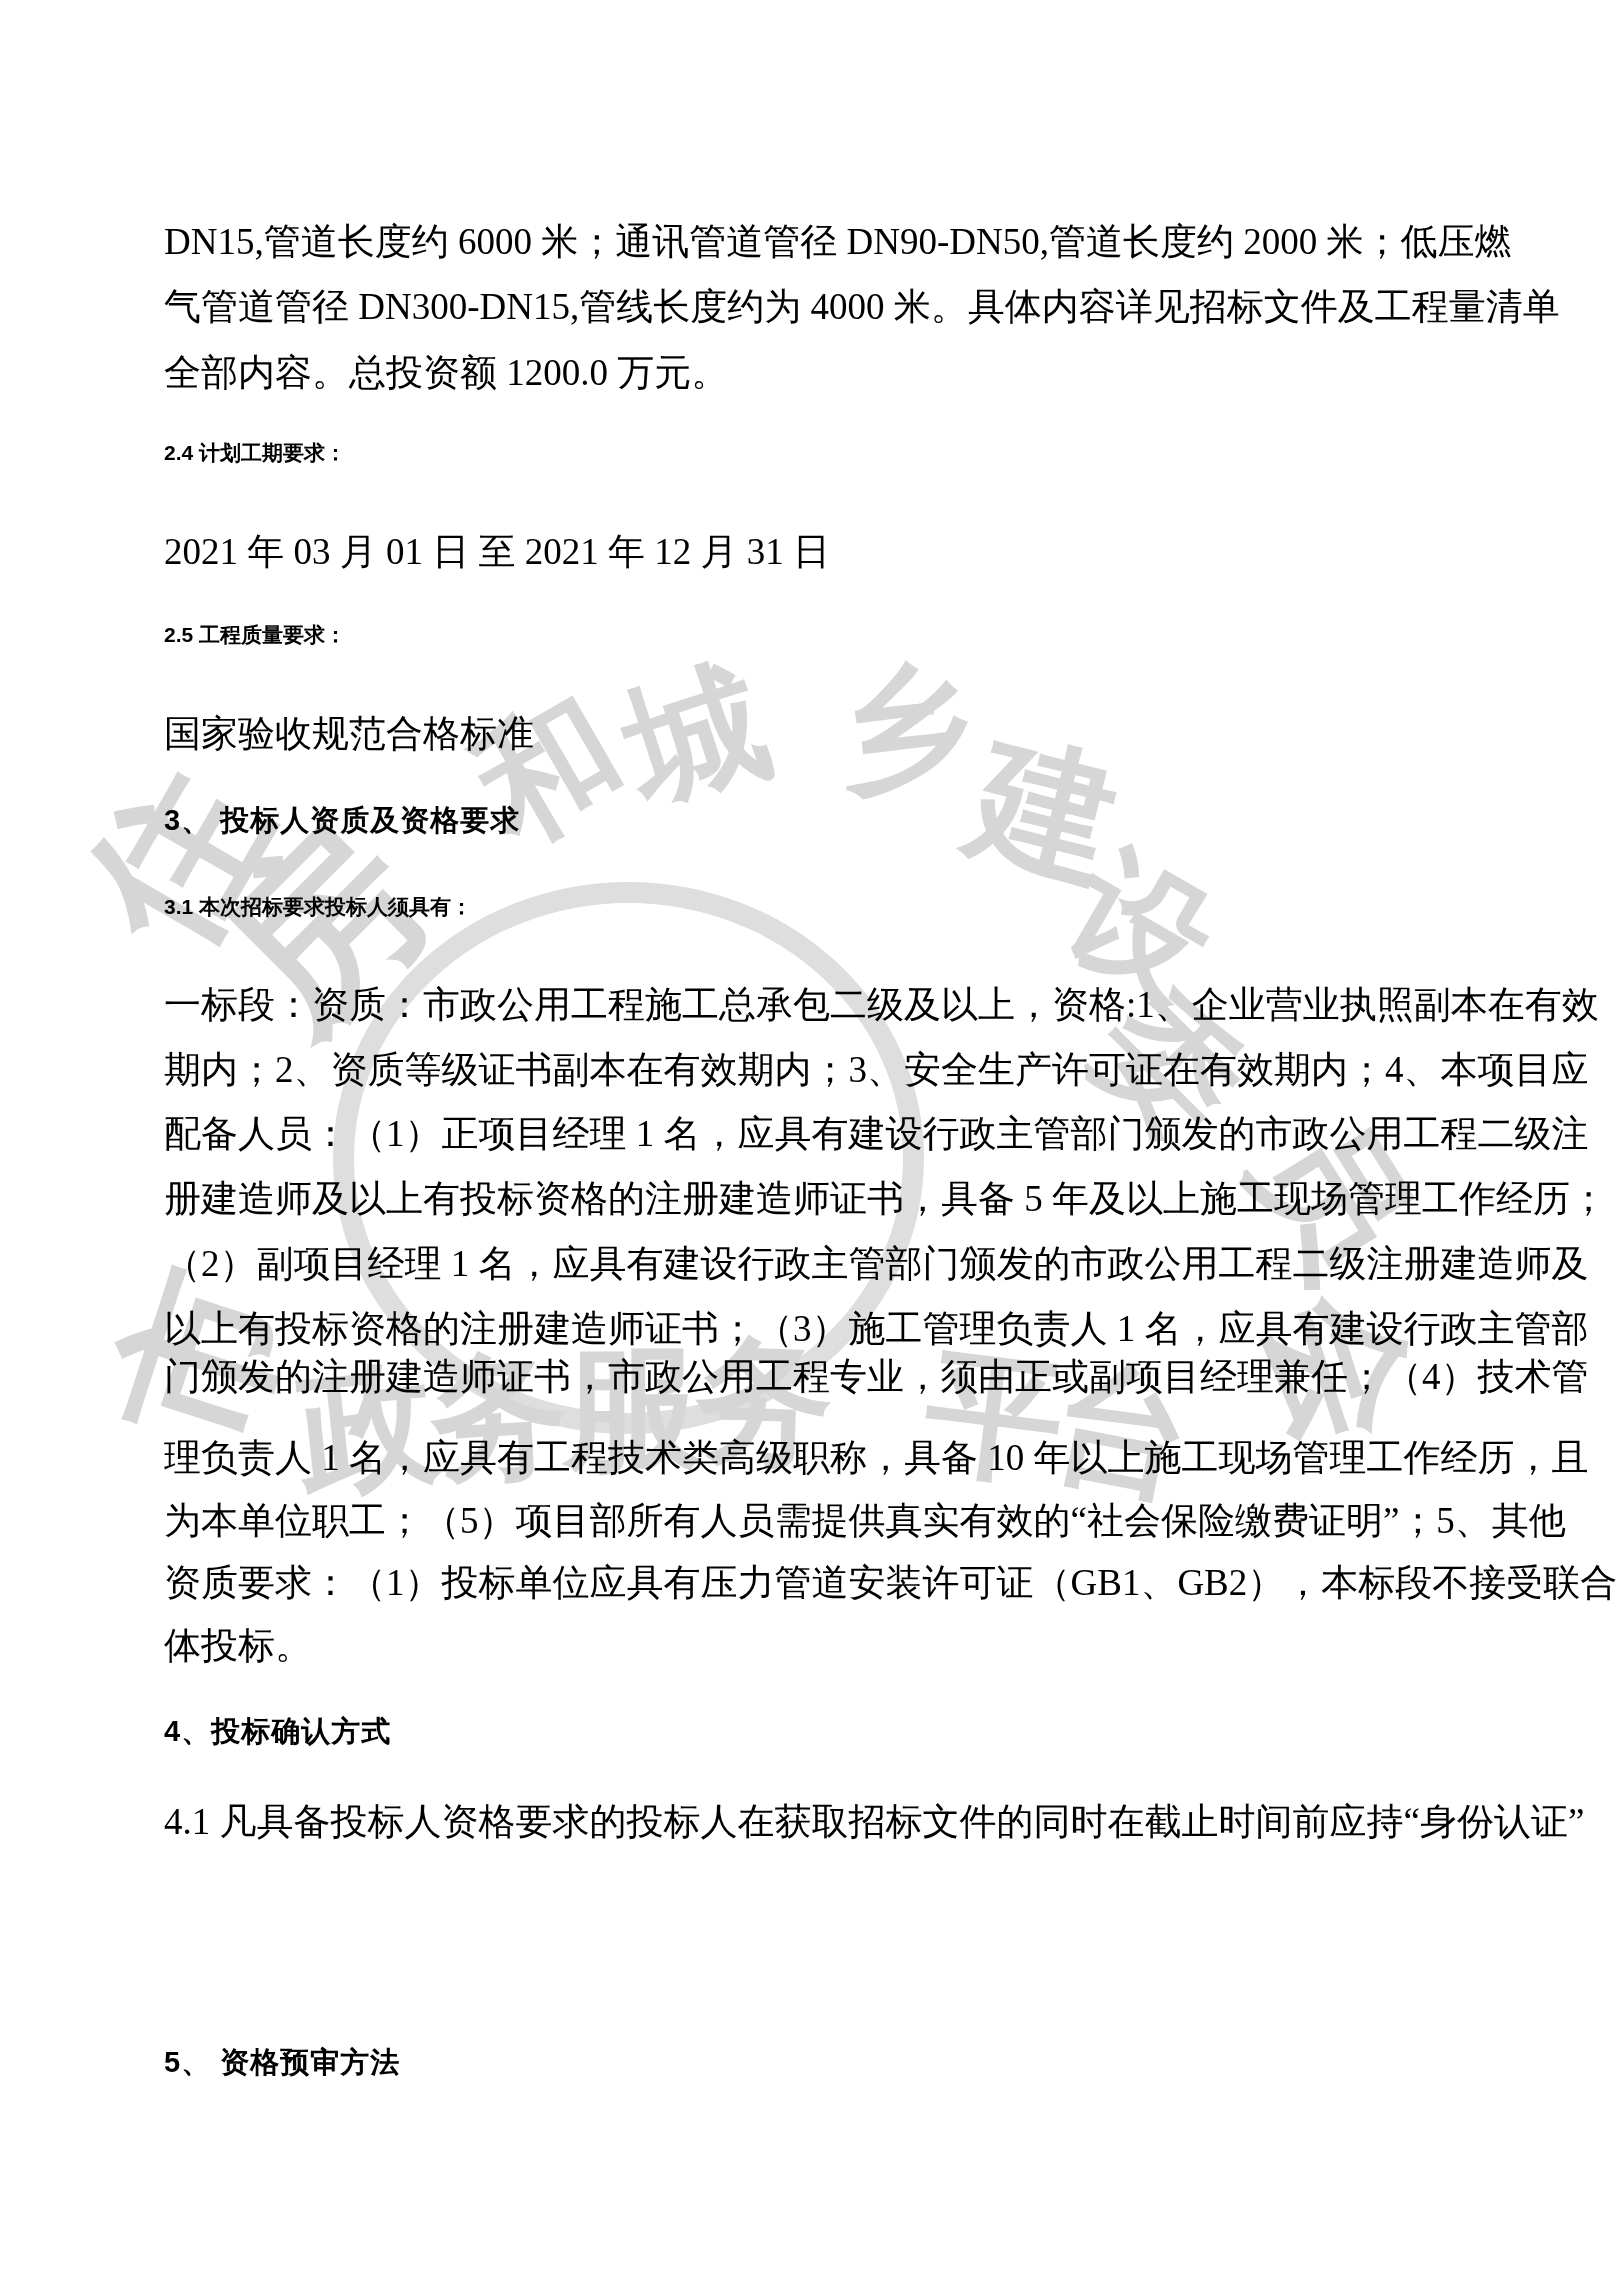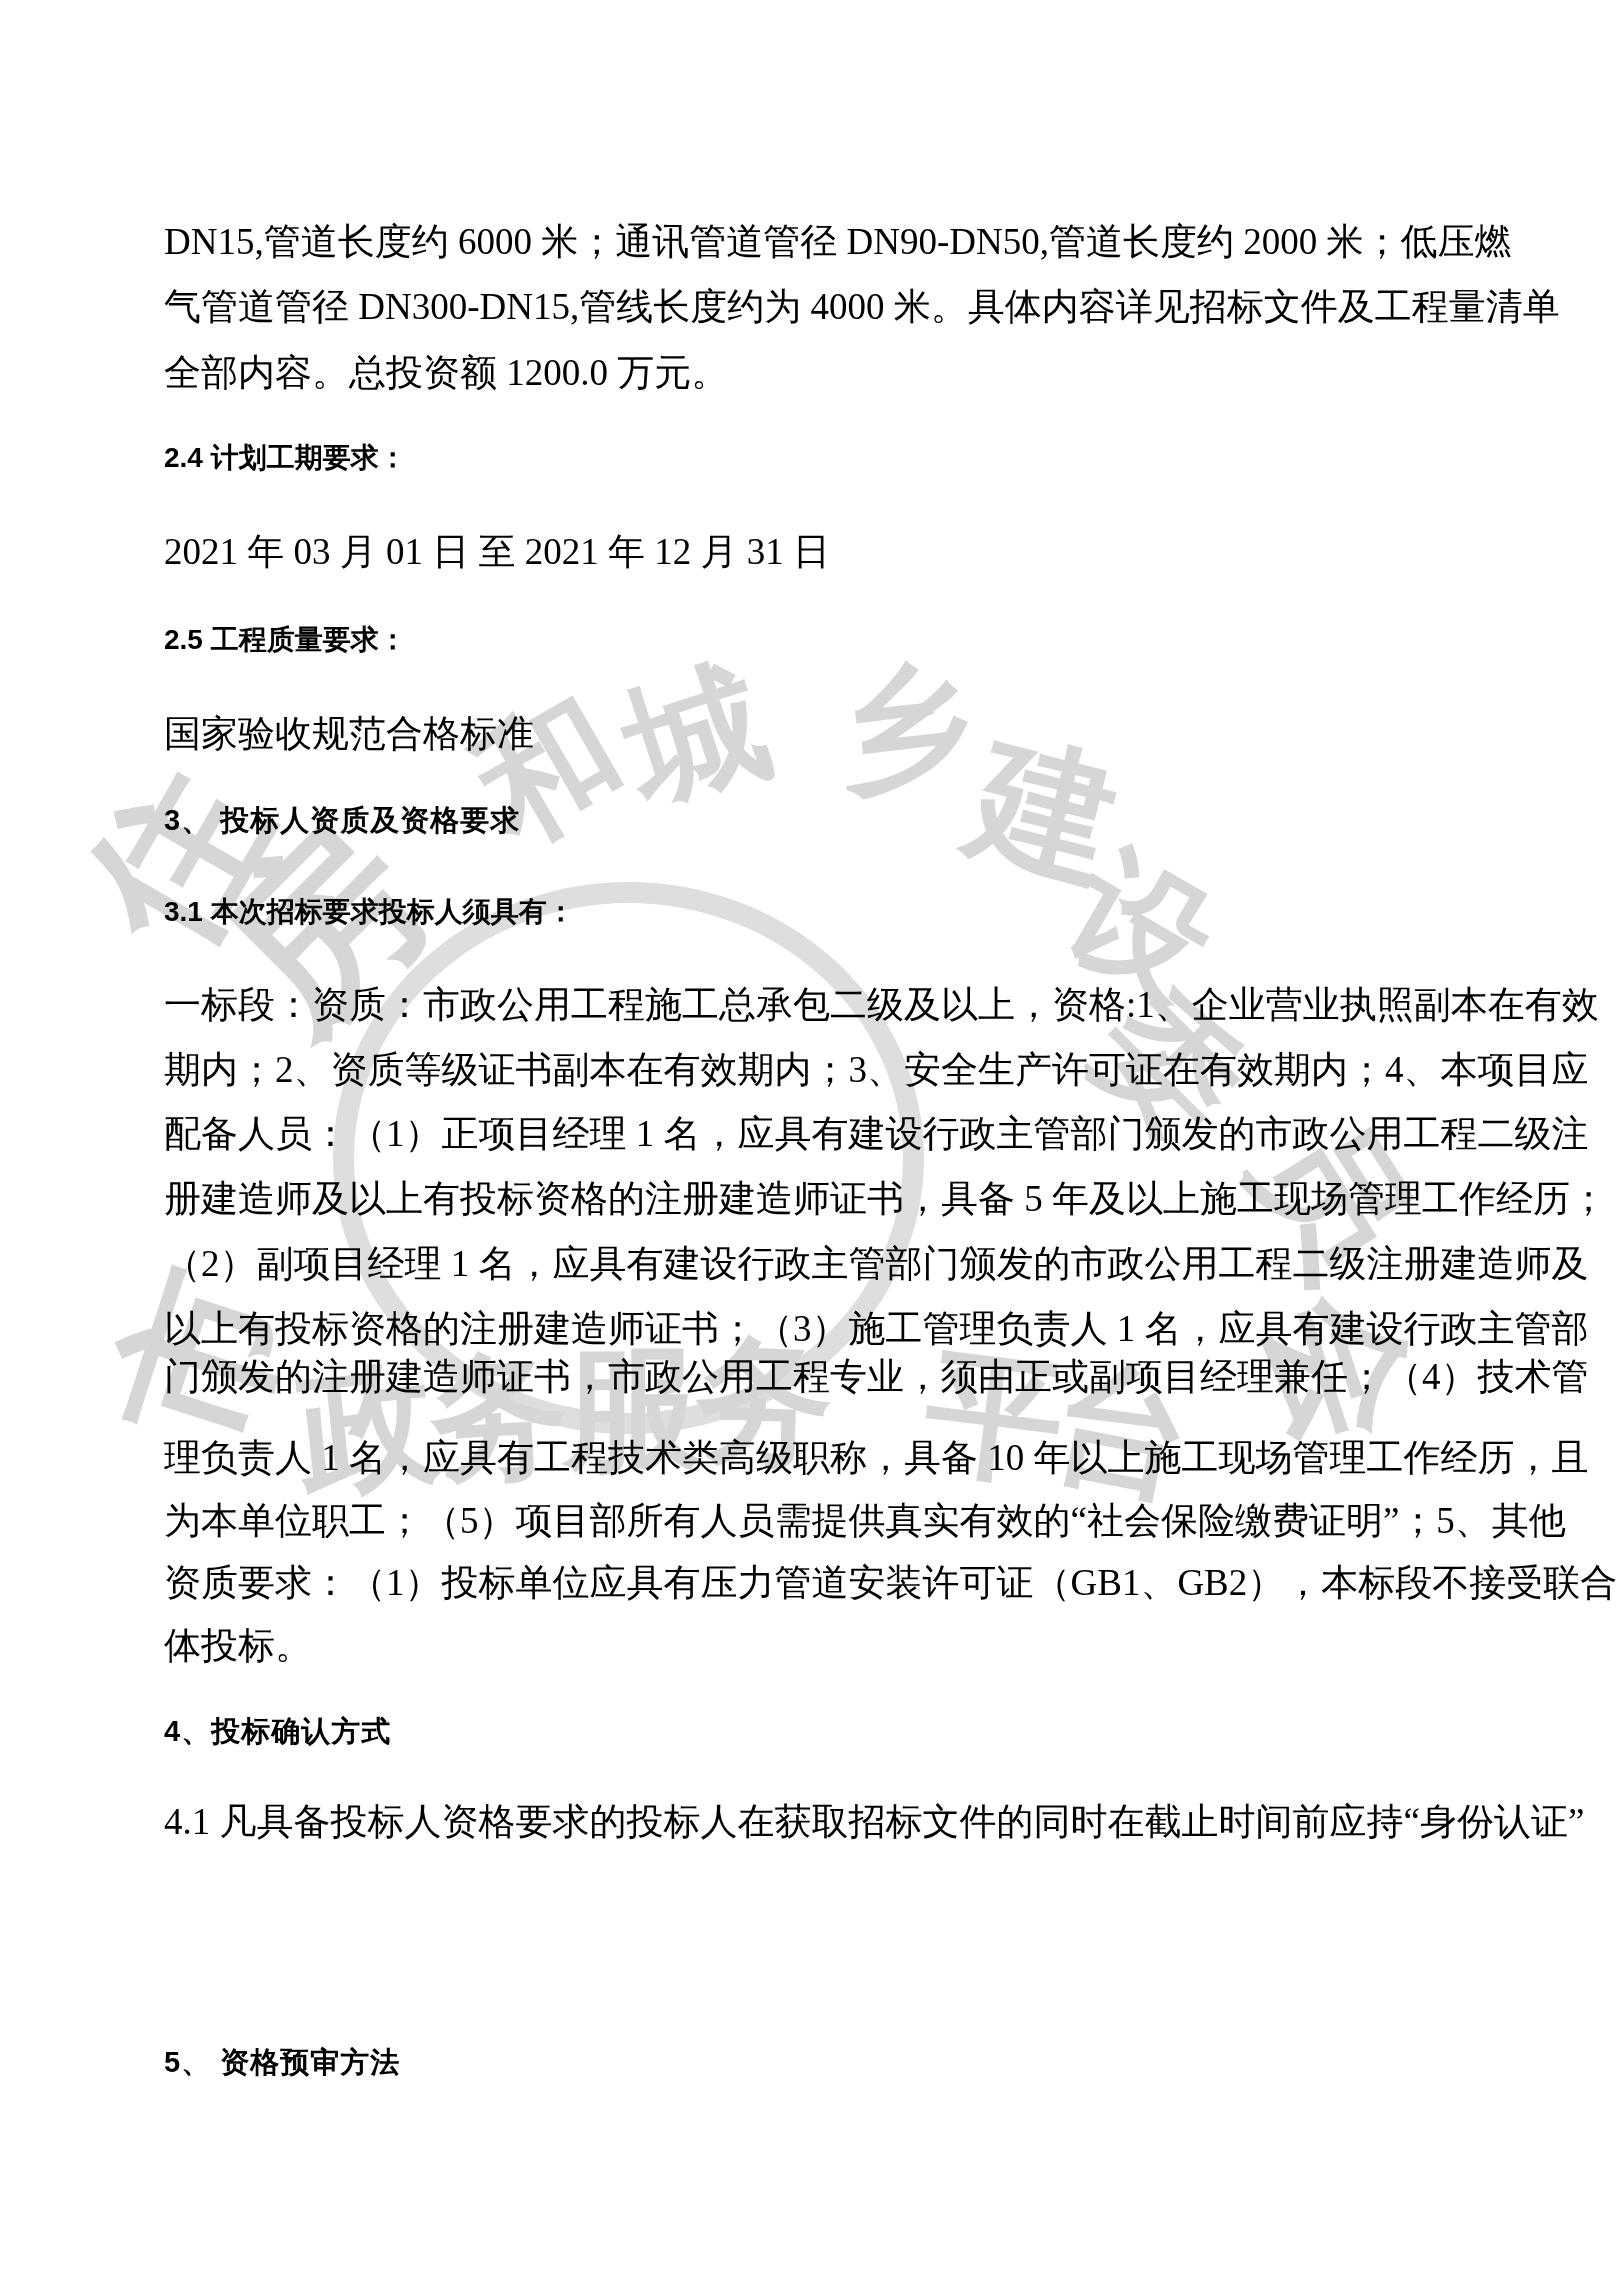--- a/index.html
+++ b/index.html
@@ -32,21 +32,21 @@
     left:164px;width:1297px;
     font-size:37px;line-height:1.25;
     white-space:nowrap;
     z-index:1;
   }
   .just{text-align:justify;text-align-last:justify;}
   .h{
     font-family:"Liberation Sans","DejaVu Sans",sans-serif;
     font-weight:bold;
   }
-  .h-small{font-size:28px;}
+  .h-small{font-size:21px;}
   .h-large{font-size:29px;letter-spacing:1px;}
 </style>
 </head>
 <body>
 
 <div class="page">
 
   <div class="wm-layer">
     <div class="wm-ring"></div>
 

